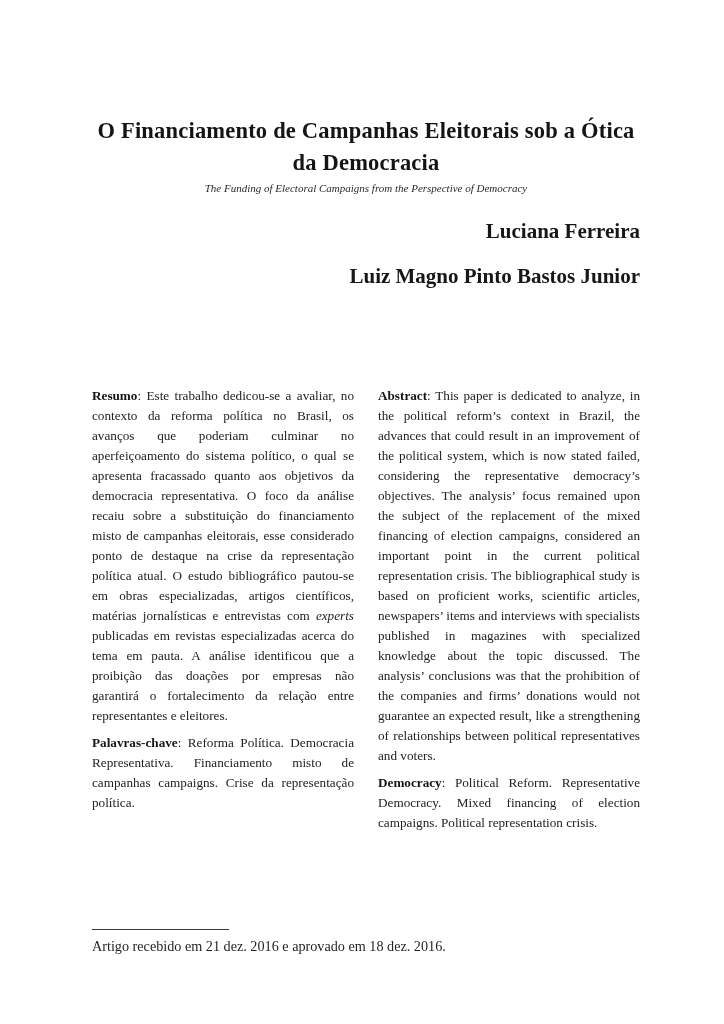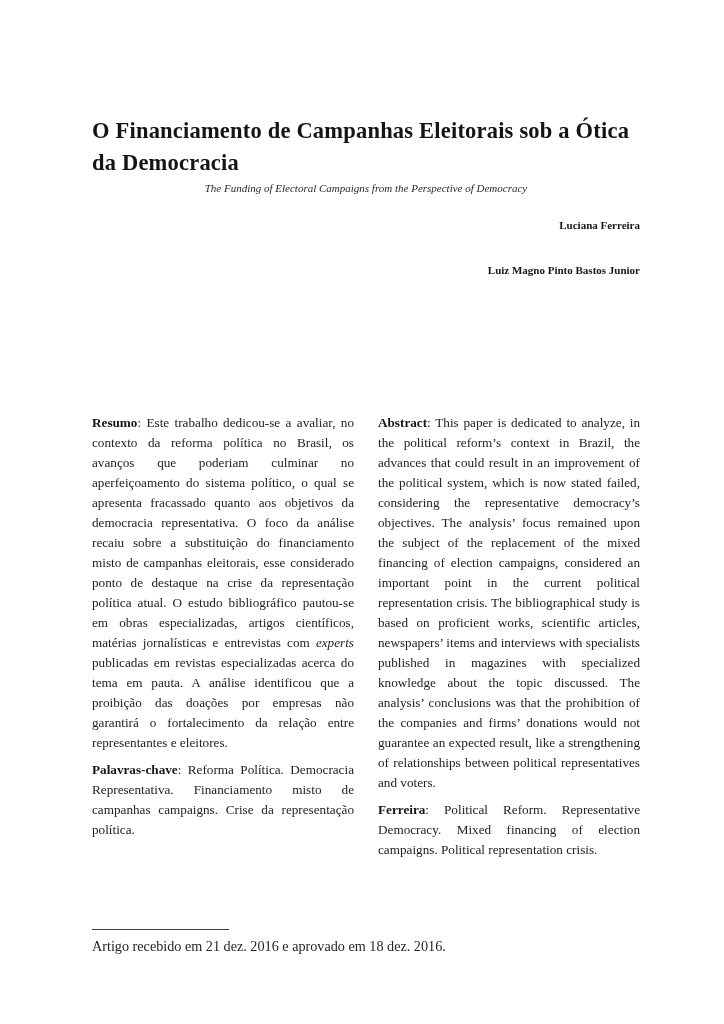--- a/index.html
+++ b/index.html
@@ -14,21 +14,21 @@
     background: #ffffff;
     font-family: "Liberation Serif", serif;
     color: #1e1e1e;
     overflow: hidden;
   }
   .title {
     position: absolute;
     top: 100px;
     left: 92px;
     width: 548px;
-    text-align: left;
+    text-align: center;
     font-size: 22.5px;
     font-weight: bold;
     line-height: 1.42;
     color: #141414;
     letter-spacing: 0.2px;
   }
   .subtitle {
     position: absolute;
     top: 182px;
     left: 72px;
@@ -37,28 +37,28 @@
     font-style: italic;
     font-size: 11px;
     color: #2a2a2a;
   }
   .author {
     position: absolute;
     right: 84px;
     width: 400px;
     text-align: right;
     font-weight: bold;
-    font-size: 11px;
+    font-size: 21px;
     color: #171717;
   }
   .author-1 { top: 219px; }
   .author-2 { top: 264px; }
   .columns {
     position: absolute;
-    top: 413px;
+    top: 386px;
     left: 92px;
     width: 548px;
     display: flex;
     gap: 24px;
   }
   .col {
     width: 262px;
     font-size: 13.2px;
     line-height: 20px;
     text-align: justify;
@@ -99,21 +99,21 @@
 
   <div class="columns">
 
     <div class="col">
       <p><span class="label">Resumo</span><span>: Este trabalho dedicou-se a avaliar, no contexto da reforma política no Brasil, os avanços que poderiam culminar no aperfeiçoamento do sistema político, o qual se apresenta fracassado quanto aos objetivos da democracia representativa. O foco da análise recaiu sobre a substituição do financiamento misto de campanhas eleitorais, esse considerado ponto de destaque na crise da representação política atual. O estudo bibliográfico pautou-se em obras especializadas, artigos científicos, matérias jornalísticas e entrevistas com </span><span class="italic-term">experts</span><span> publicadas em revistas especializadas acerca do tema em pauta. A análise identificou que a proibição das doações por empresas não garantirá o fortalecimento da relação entre representantes e eleitores.</span></p>
       <p><span class="label">Palavras-chave</span><span>: Reforma Política. Democracia Representativa. Financiamento misto de campanhas campaigns. Crise da representação política.</span></p>
     </div>
 
     <div class="col">
       <p><span class="label">Abstract</span><span>: This paper is dedicated to analyze, in the political reform’s context in Brazil, the advances that could result in an improvement of the political system, which is now stated failed, considering the representative democracy’s objectives. The analysis’ focus remained upon the subject of the replacement of the mixed financing of election campaigns, considered an important point in the current political representation crisis. The bibliographical study is based on proficient works, scientific articles, newspapers’ items and interviews with specialists published in magazines with specialized knowledge about the topic discussed. The analysis’ conclusions was that the prohibition of the companies and firms’ donations would not guarantee an expected result, like a strengthening of relationships between political representatives and voters.</span></p>
-      <p><span class="label">Ferreira</span><span>: Political Reform. Representative Democracy. Mixed financing of election campaigns. Political representation crisis.</span></p>
+      <p><span class="label">Democracy</span><span>: Political Reform. Representative Democracy. Mixed financing of election campaigns. Political representation crisis.</span></p>
     </div>
 
   </div>
 
   <div class="footnote-rule"></div>
 
   <div class="footnote-text">Artigo recebido em 21 dez. 2016 e aprovado em 18 dez. 2016.</div>
 
 </div>
 

